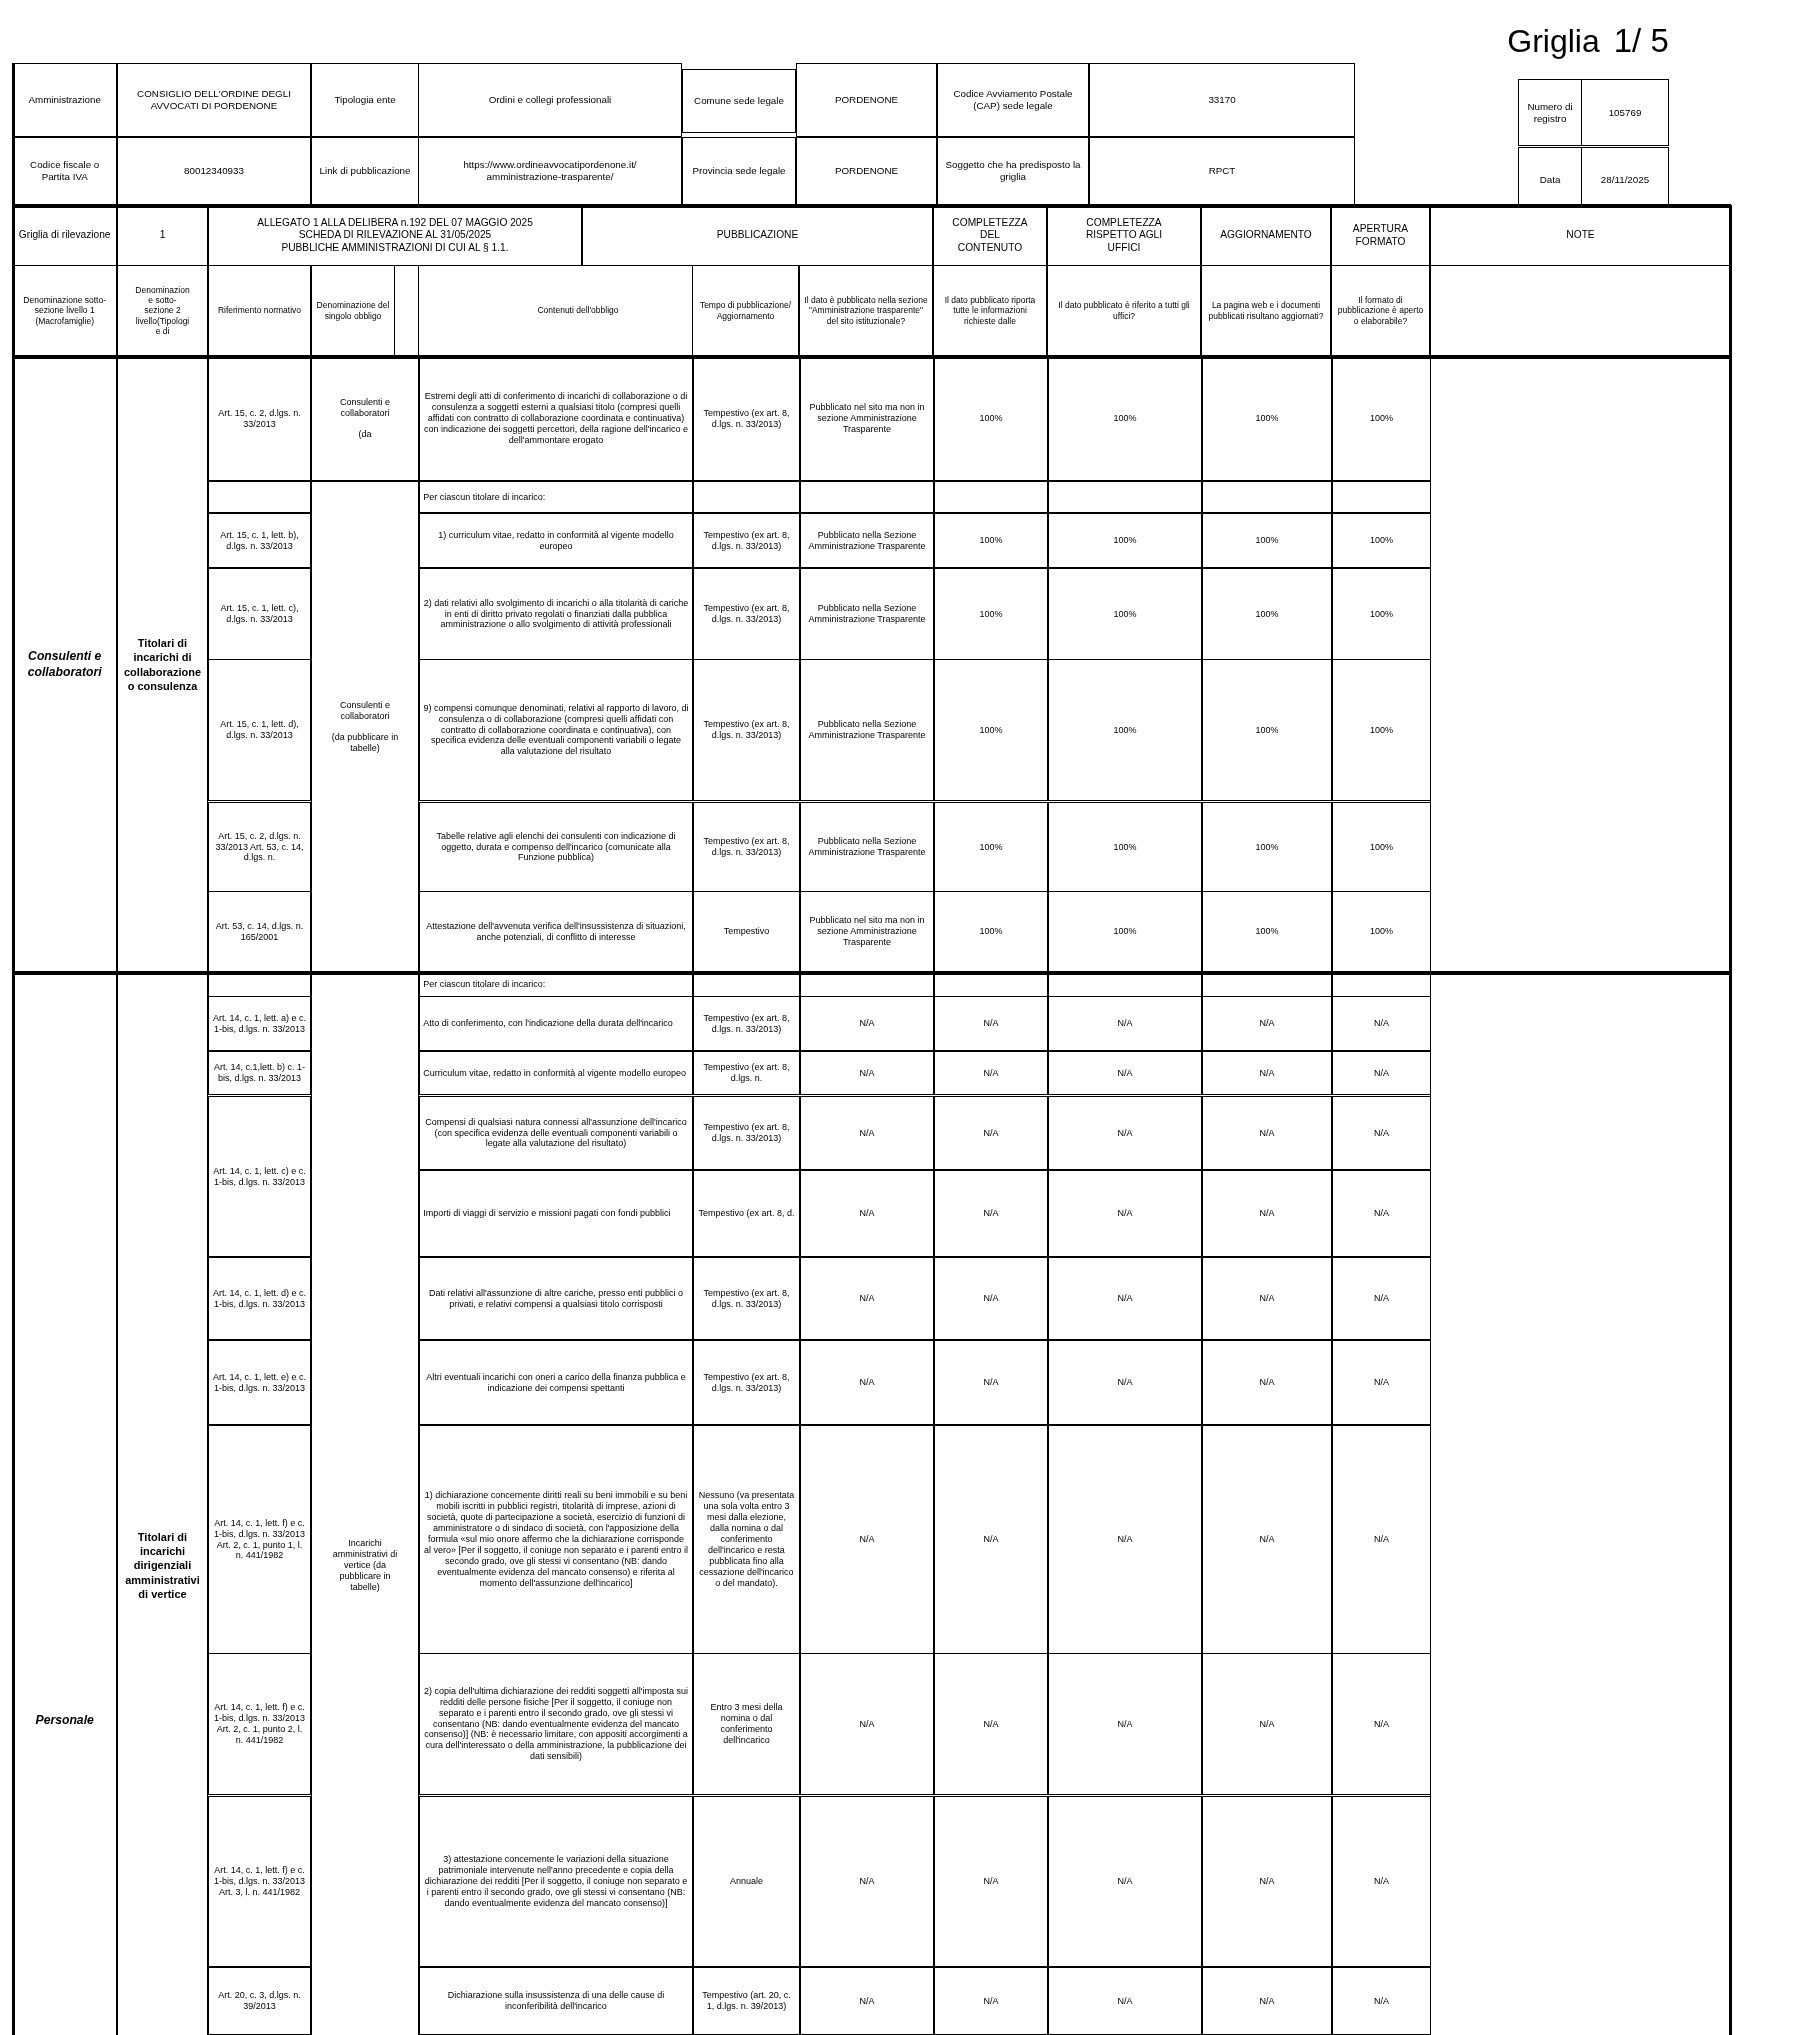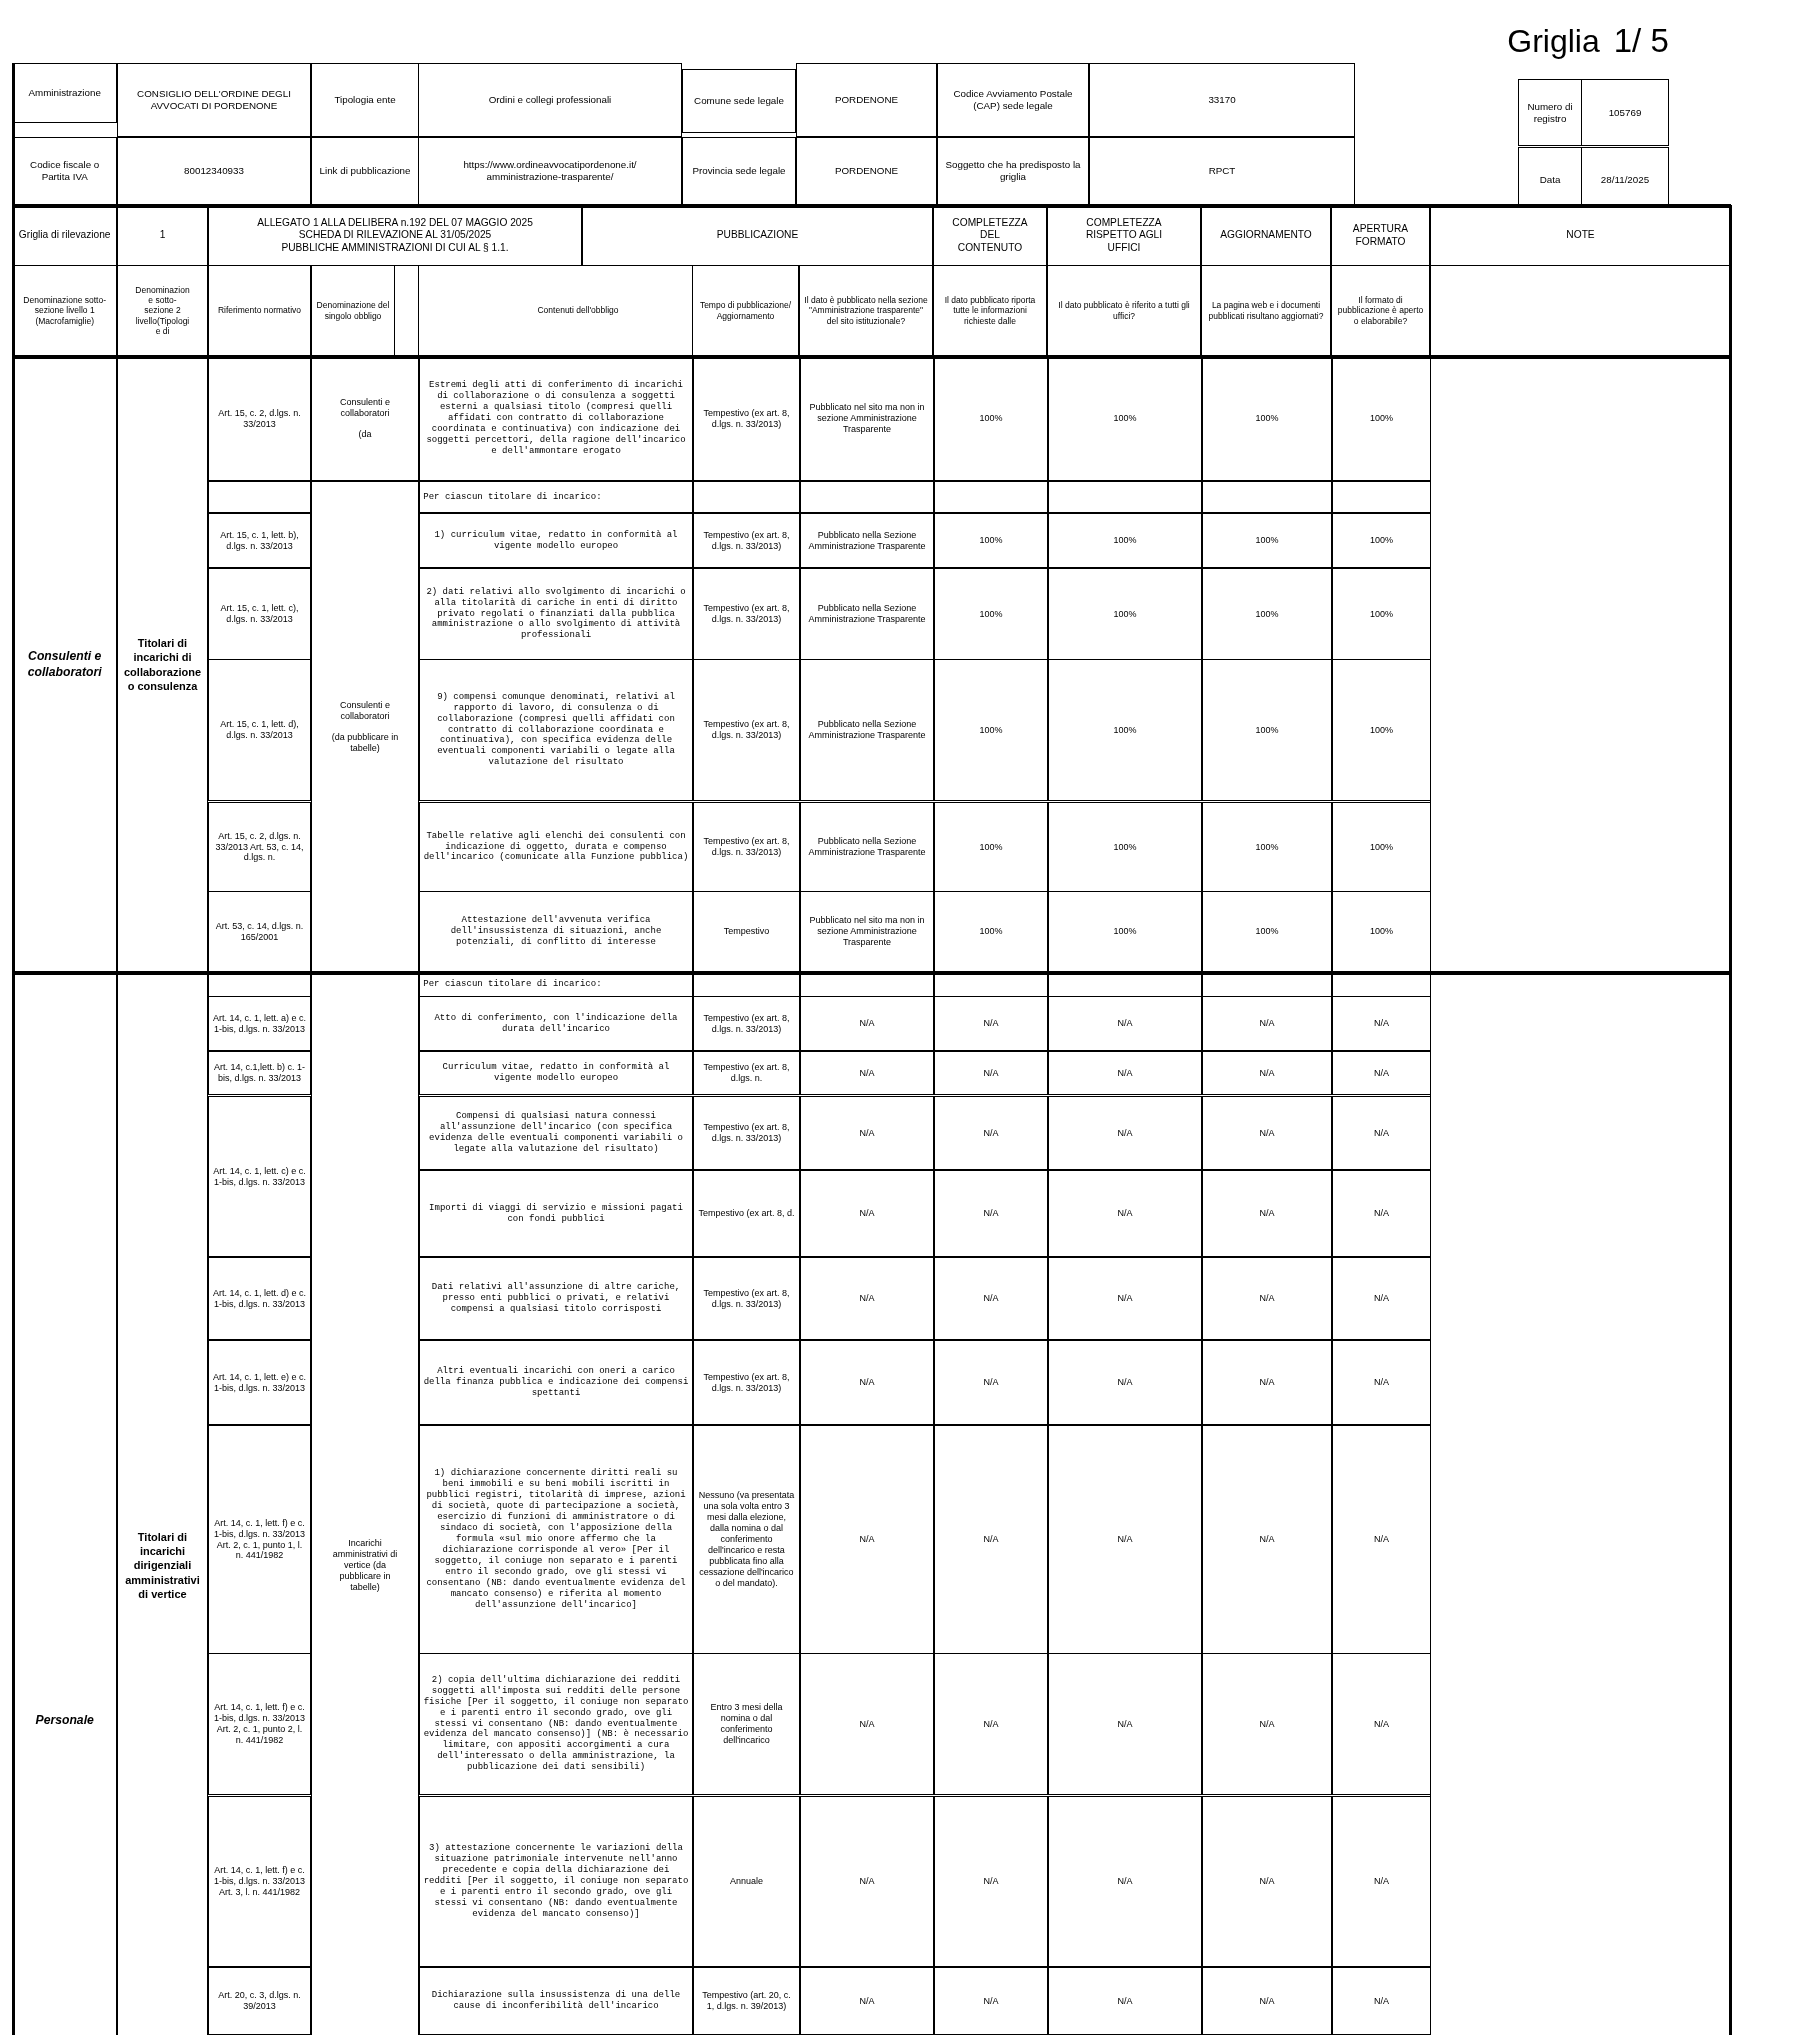--- a/index.html
+++ b/index.html
@@ -8,21 +8,21 @@
   .cell{position:absolute;box-sizing:border-box;border:1.2px solid #000;background:#fff;
         display:flex;align-items:center;justify-content:center;text-align:center;
         padding:3.3px;font-size:9px;line-height:1.22;overflow:hidden;word-break:break-word;}
   .row{position:absolute;left:208px;width:1223px;display:flex;}
   .row>div{flex:none;box-sizing:border-box;border:1.2px solid #000;height:100%;background:#fff;
         display:flex;align-items:center;justify-content:center;text-align:center;
         padding:3.3px;font-size:9px;line-height:1.22;overflow:hidden;word-break:break-word;}
   .w3{width:103px}.w4{width:108px}.w5{width:274px}.w6{width:107px}.w7{width:134px}
   .w8{width:114px}.w9{width:154px}.w10{width:130px}.w11{width:99px}
   .sp{border:none !important;background:transparent !important;}
-  .left{justify-content:flex-start !important;text-align:right;font-family:Liberation Mono, monospace;}
+  .left{justify-content:flex-start !important;text-align:right;}
   .pre{white-space:pre-line;}
   .info{font-size:9.8px;}
   .hdr{font-size:8.5px;}
   .band{font-size:10.2px;}
   .label1{font-weight:bold;font-size:12.2px;line-height:1.3;font-style:italic;}
   .label2{font-weight:bold;font-size:11px;line-height:1.3;}
   .val{font-size:9.8px;}
   .hbar,.vbar{position:absolute;background:#000;}
   .gtitle{position:absolute;left:1474px;top:22.4px;width:228px;display:flex;
           justify-content:center;align-items:baseline;gap:14px;}
@@ -32,21 +32,21 @@
 </head>
 <body>
 
 <div class="page">
 
   <div class="gtitle">
     <span class="gw">Griglia</span>
     <span class="gp">1/ 5</span>
   </div>
 
-  <div class="cell info" style="left:12.2px;top:63px;width:105px;height:60px">Amministrazione</div>
+  <div class="cell info" style="left:12.2px;top:63px;width:105px;height:74px">Amministrazione</div>
   <div class="cell info" style="left:117px;top:63px;width:194px;height:74px">CONSIGLIO DELL'ORDINE DEGLI AVVOCATI DI PORDENONE</div>
   <div class="cell info" style="left:311px;top:63px;width:108px;height:74px">Tipologia ente</div>
   <div class="cell info" style="left:418px;top:63px;width:264px;height:74px">Ordini e collegi professionali</div>
   <div class="cell info" style="left:682px;top:69px;width:114px;height:64px">Comune sede legale</div>
   <div class="cell info" style="left:796px;top:63px;width:141px;height:74px">PORDENONE</div>
   <div class="cell info" style="left:937px;top:63px;width:152px;height:74px">Codice Avviamento Postale (CAP) sede legale</div>
   <div class="cell info" style="left:1089px;top:63px;width:266px;height:74px">33170</div>
 
   <div class="cell info" style="left:12.2px;top:137px;width:105px;height:68px">Codice fiscale o Partita IVA</div>
   <div class="cell info" style="left:117px;top:137px;width:194px;height:68px">80012340933</div>

